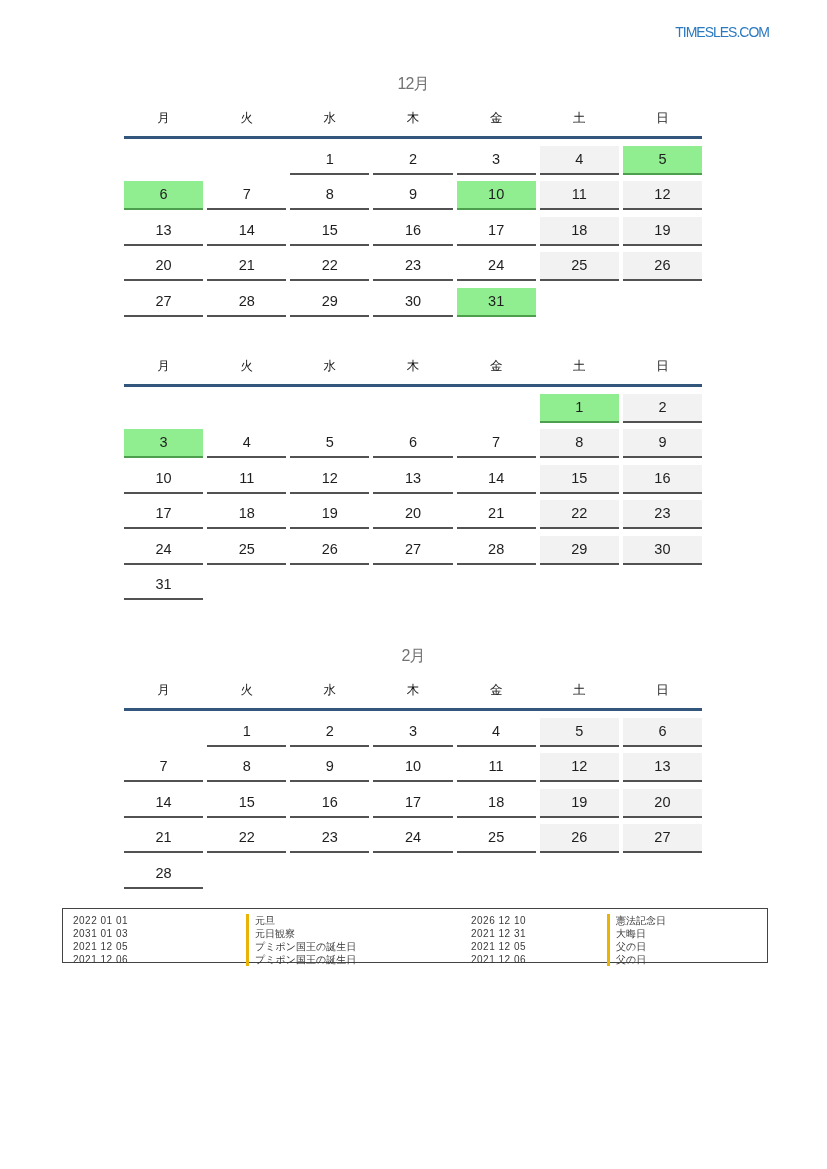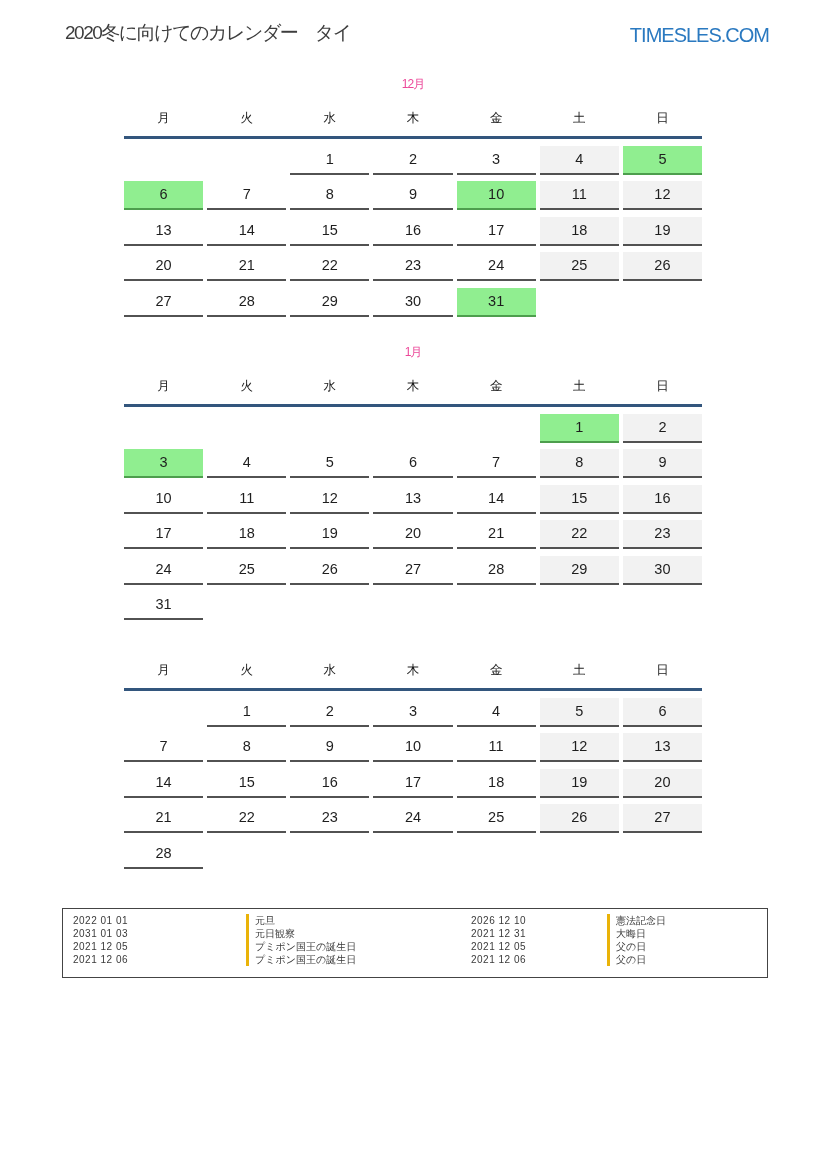--- a/index.html
+++ b/index.html
@@ -6,27 +6,27 @@
   .page{
     position:relative;width:827px;height:1169px;background:#ffffff;
     font-family:"Liberation Sans","DejaVu Sans",sans-serif;overflow:hidden;
   }
   
   .page-title{
     position:absolute;left:65px;top:20px;font-size:19px;color:#3d3d3d;
     letter-spacing:-1.5px;white-space:nowrap;
   }
   .logo{
-    position:absolute;right:58px;top:24px;font-size:20px;color:#2a79c0;
+    position:absolute;right:58px;top:24px;font-size:14px;color:#2a79c0;
     letter-spacing:-1px;white-space:nowrap;cursor:pointer;
   }
   
   .month{position:absolute;left:124px;width:578px;}
   .month-title{
-    text-align:center;font-size:12px;color:#ec4899;height:20px;line-height:20px;
+    text-align:center;font-size:16px;color:#737373;height:20px;line-height:20px;
     letter-spacing:-1px;
   }
   .dow-row{
     display:grid;grid-template-columns:repeat(7,1fr);column-gap:4px;
     margin-top:16px;height:16px;
   }
   .dow{text-align:center;font-size:12.5px;color:#1a1a1a;line-height:16px;}
   .divider{height:2.5px;background:#33567d;margin-top:10px;}
   .grid{
     display:grid;grid-template-columns:repeat(7,1fr);column-gap:4px;row-gap:6.5px;
@@ -34,34 +34,33 @@
   }
   .cell{
     height:27px;line-height:27px;text-align:center;font-size:14.5px;color:#1e1e1e;
     border-bottom:2px solid #525252;background:transparent;
   }
   .cell.empty{border-bottom:none;background:transparent;}
   .cell.w{background:#f2f2f2;}
   .cell.h{background:#90ee90;border-bottom-color:#4d9e4d;}
   
   .legend{
-    position:absolute;left:62px;top:908px;width:706px;height:70px;
+    position:absolute;left:62px;top:908px;width:706px;height:55px;
     border:1.5px solid #444;box-sizing:border-box;font-size:10px;color:#3a3a3a;padding-left:8px;
   }
   .legend .col{position:absolute;top:5px;}
   .legend .line{height:13px;line-height:13px;white-space:nowrap;}
   .legend .lbl{border-left:3px solid #eab308;padding-left:6px;}
   .legend .dt{letter-spacing:0.5px;}
 </style>
 </head>
 <body>
 
 <div class="page">
 
-  <div class="page-title">2020冬に向けてのカレンダー　タイ</div>
   <div class="logo">TIMESLES.COM</div>
 
   <div class="month" style="top:74px">
     <div class="month-title">12月</div>
     <div class="dow-row">
         <div class="dow">月</div>
         <div class="dow">火</div>
         <div class="dow">水</div>
         <div class="dow">木</div>
         <div class="dow">金</div>
@@ -102,21 +101,20 @@
         <div class="cell n">28</div>
         <div class="cell n">29</div>
         <div class="cell n">30</div>
         <div class="cell h">31</div>
         <div class="cell empty"></div>
         <div class="cell empty"></div>
       </div>
   </div>
 
   <div class="month" style="top:342px">
-    <div class="month-title">1月</div>
     <div class="dow-row">
         <div class="dow">月</div>
         <div class="dow">火</div>
         <div class="dow">水</div>
         <div class="dow">木</div>
         <div class="dow">金</div>
         <div class="dow">土</div>
         <div class="dow">日</div>
       </div>
     <div class="divider"></div>
@@ -160,20 +158,21 @@
         <div class="cell empty"></div>
         <div class="cell empty"></div>
         <div class="cell empty"></div>
         <div class="cell empty"></div>
         <div class="cell empty"></div>
         <div class="cell empty"></div>
       </div>
   </div>
 
   <div class="month" style="top:646px">
+    <div class="month-title">2月</div>
     <div class="dow-row">
         <div class="dow">月</div>
         <div class="dow">火</div>
         <div class="dow">水</div>
         <div class="dow">木</div>
         <div class="dow">金</div>
         <div class="dow">土</div>
         <div class="dow">日</div>
       </div>
     <div class="divider"></div>

